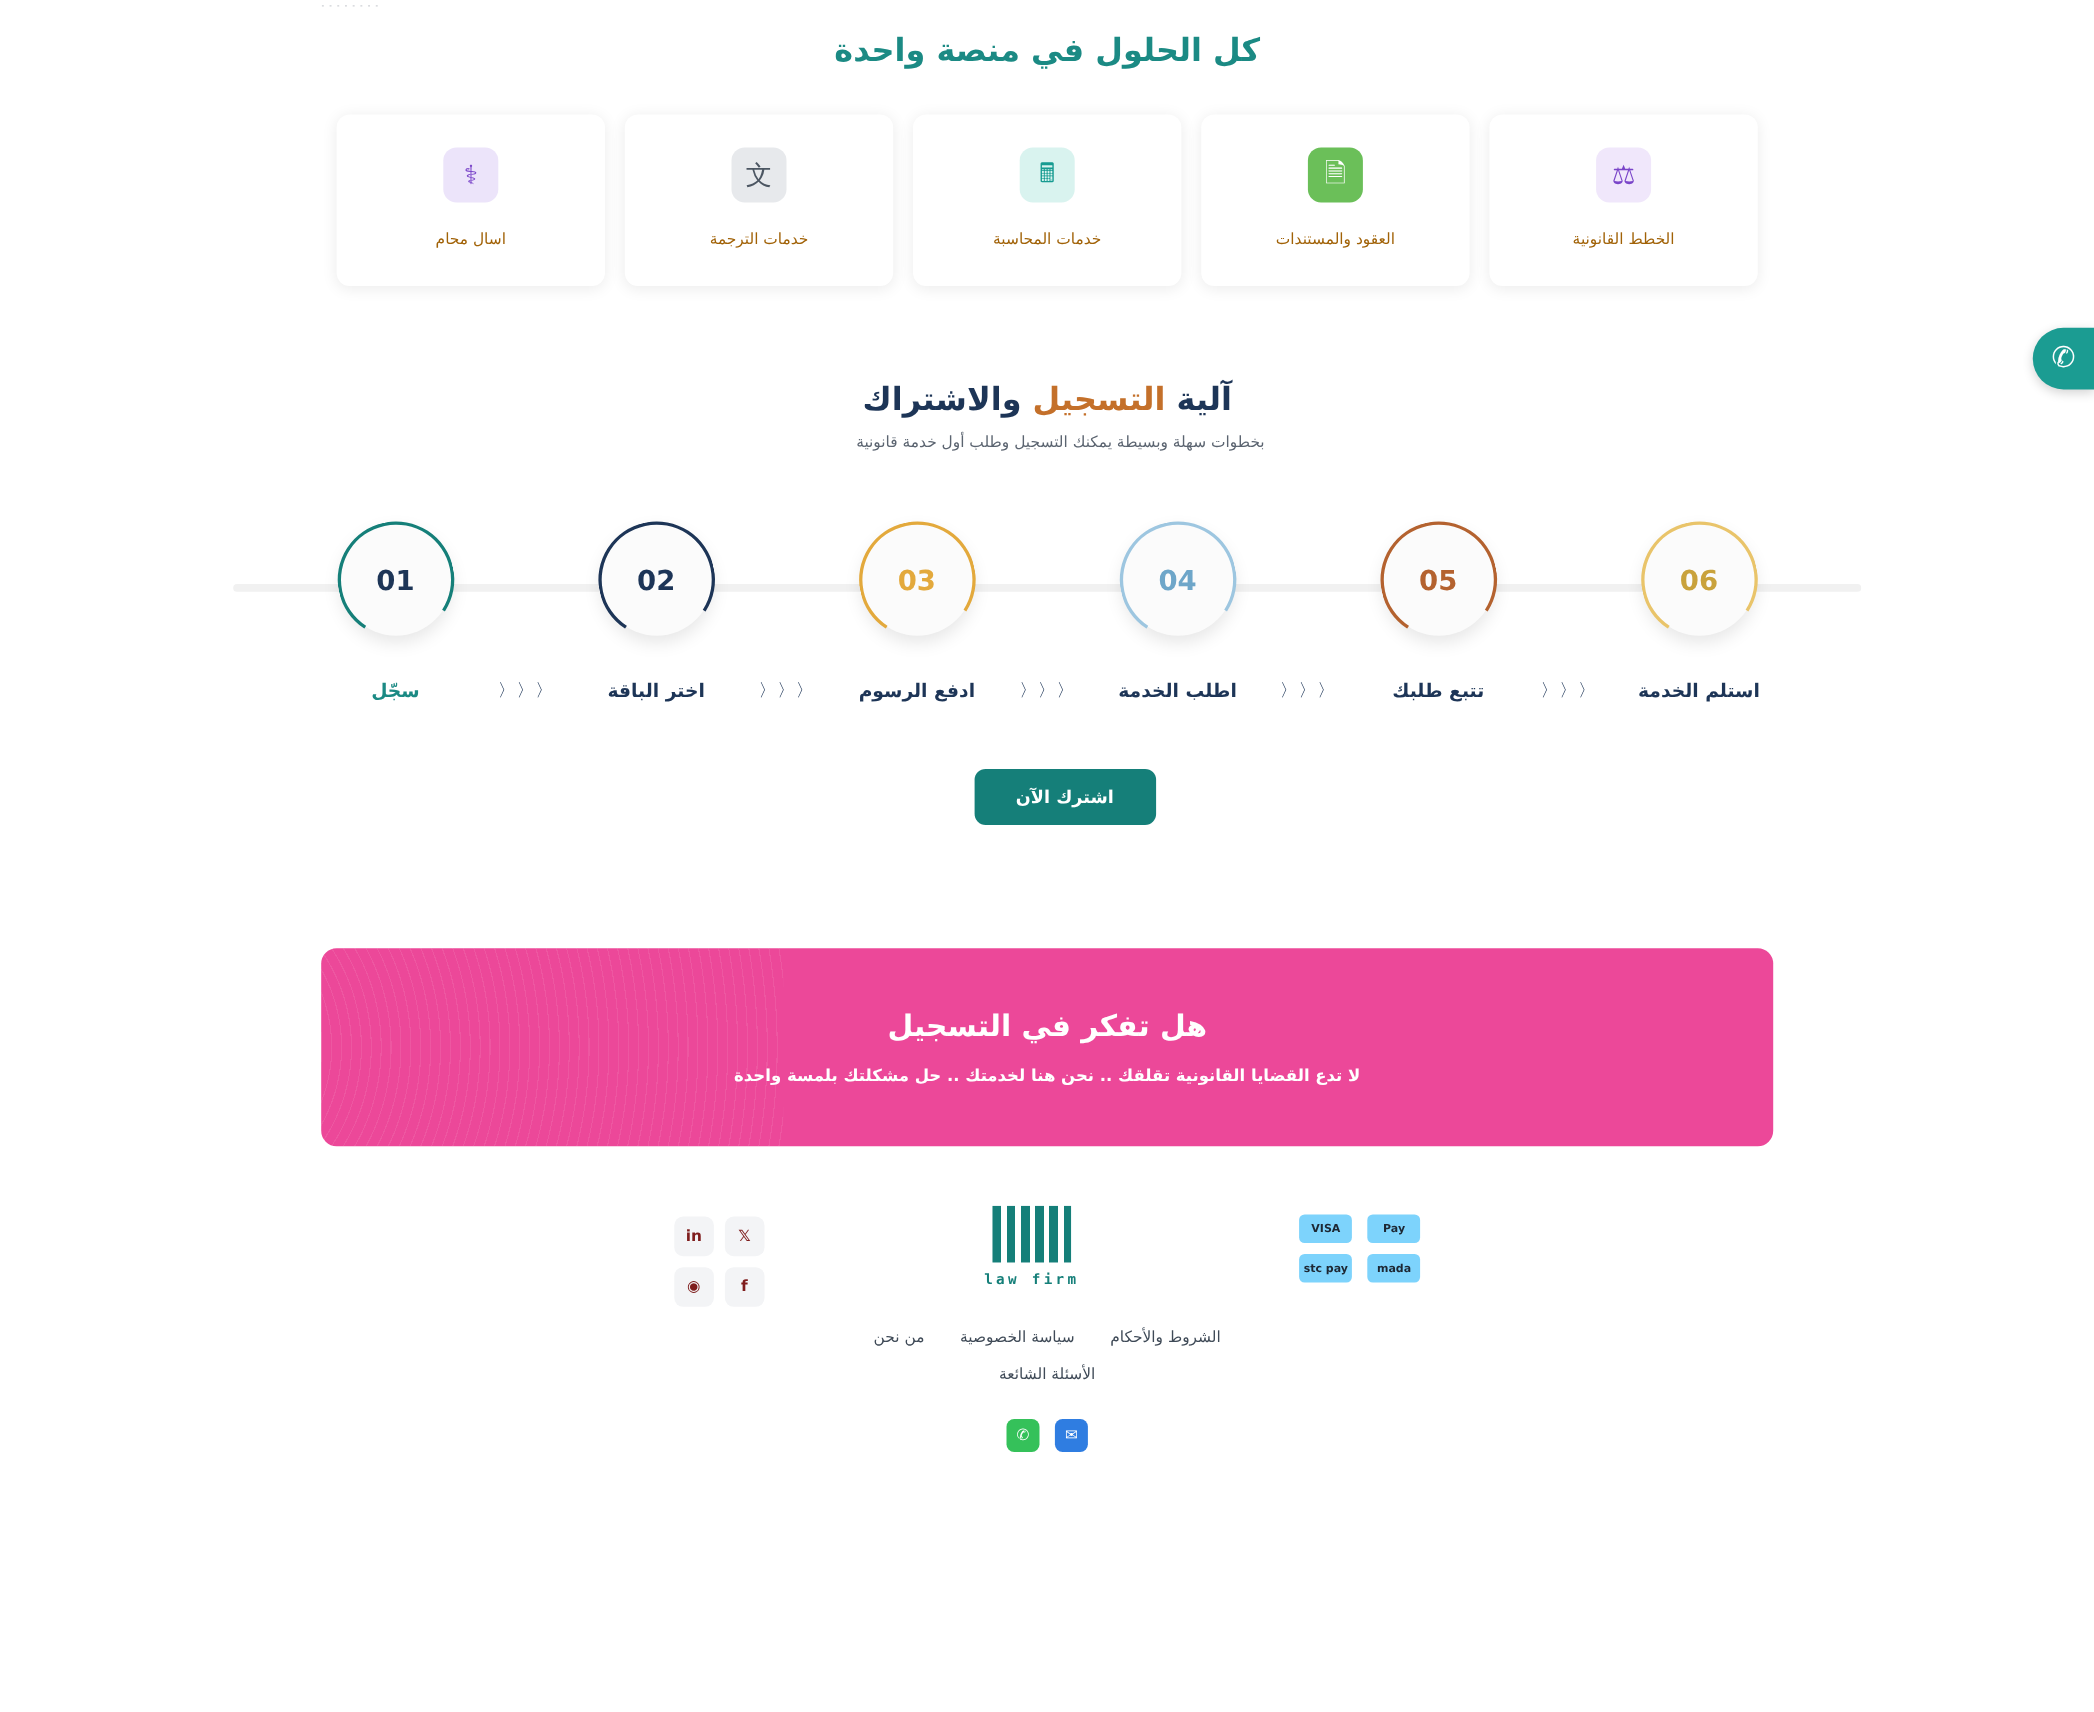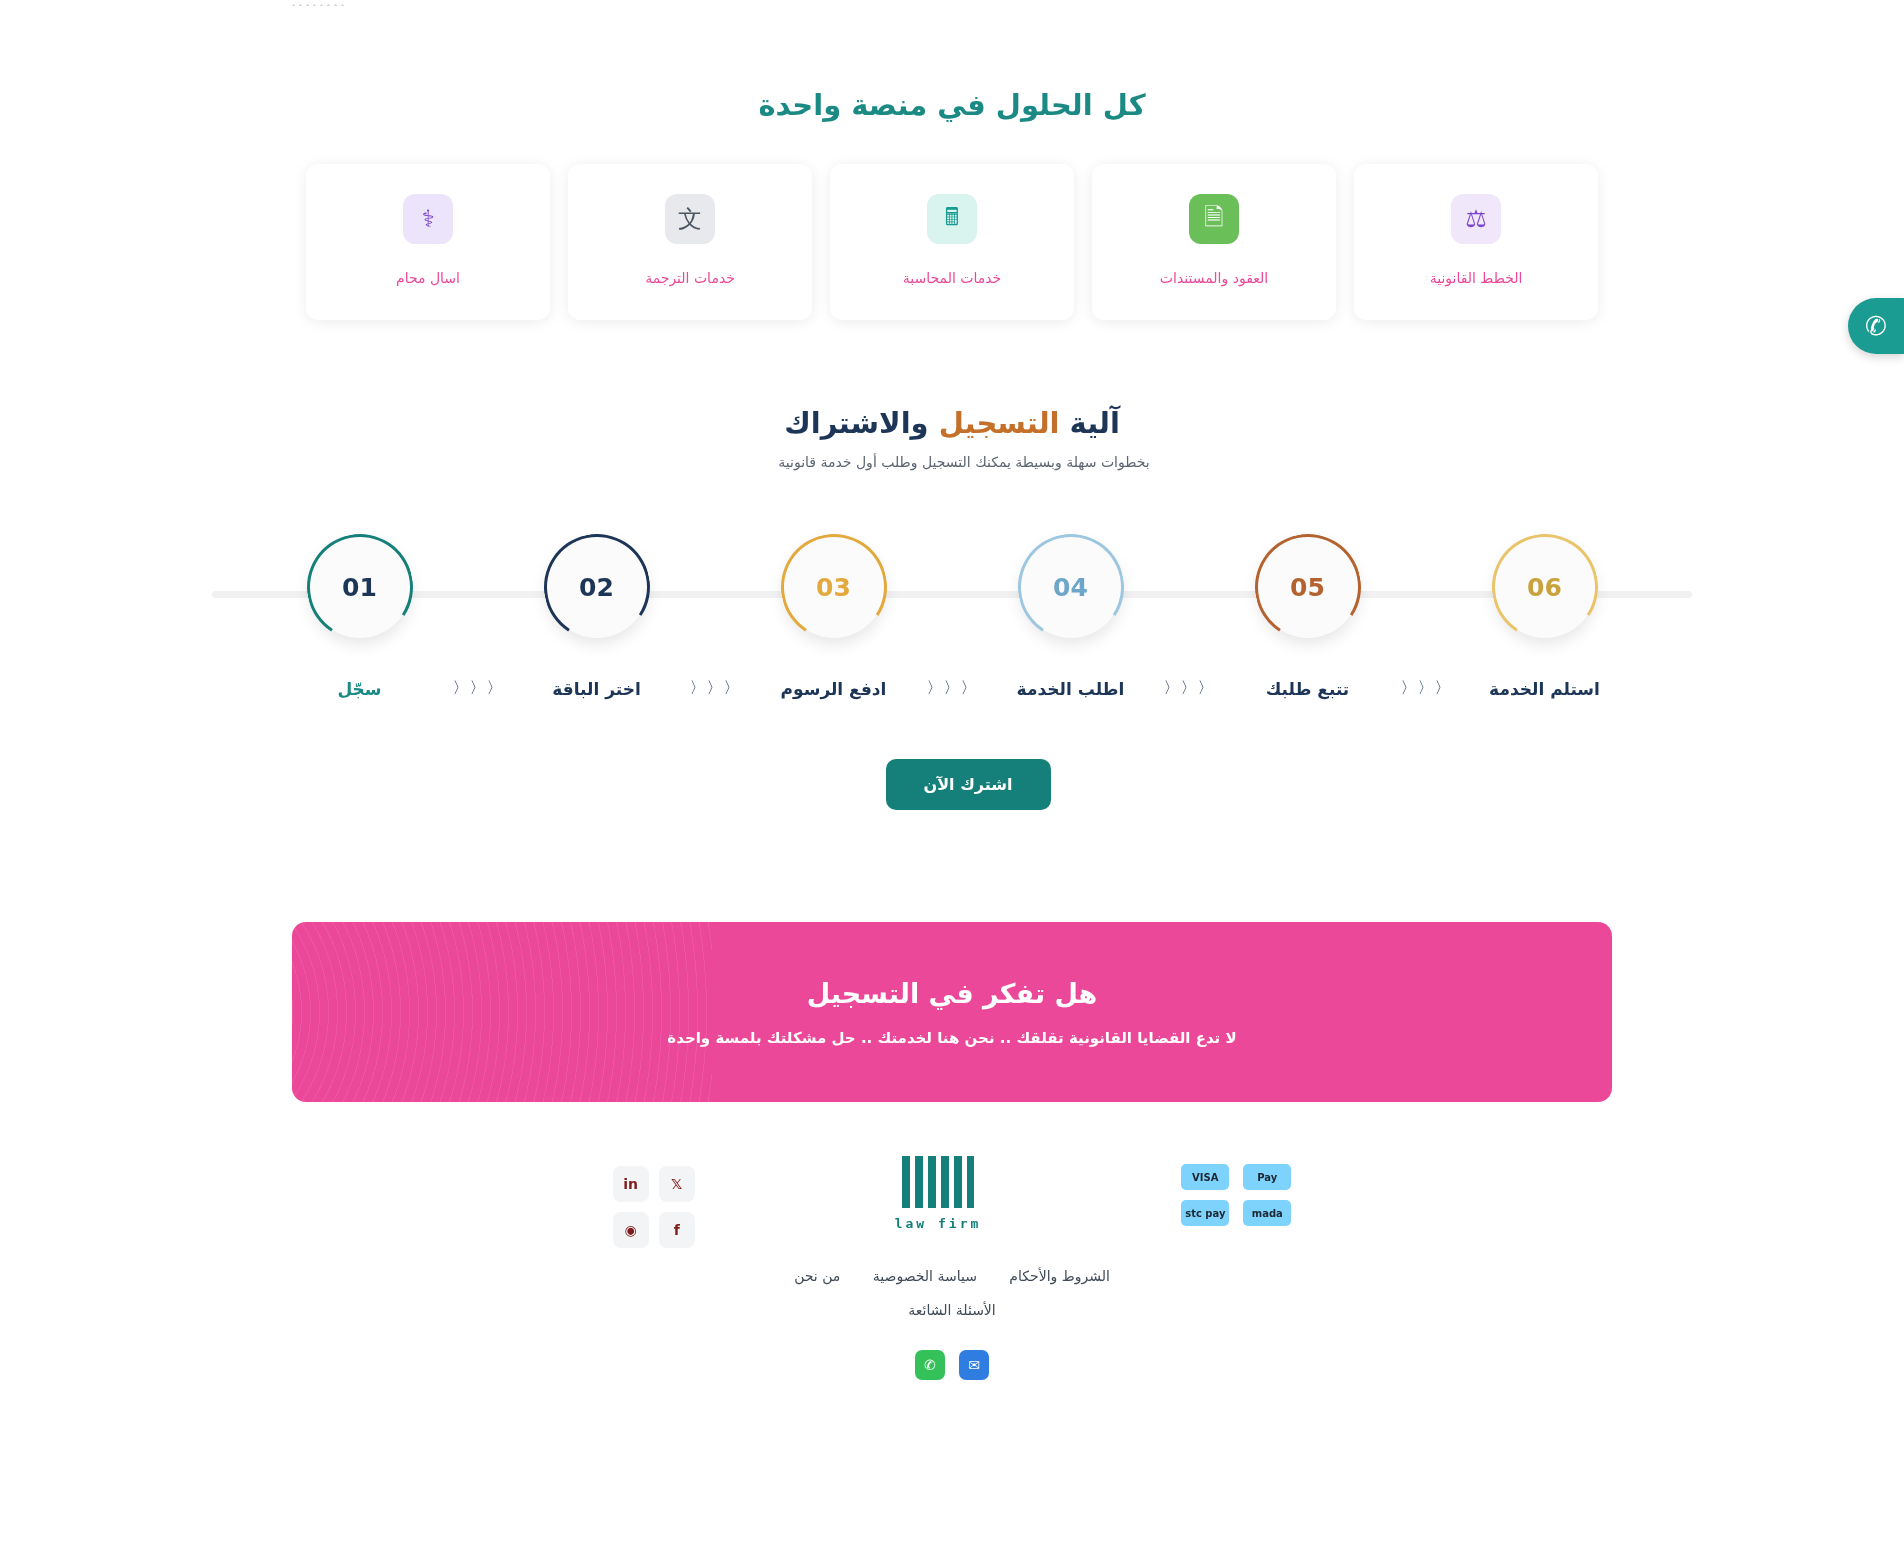--- a/index.html
+++ b/index.html
@@ -11,21 +11,21 @@
     overflow: hidden;
   }
   body { position: relative; }
 
   
   .solutions-title {
     text-align: center;
     color: #1b8a84;
     font-size: 29px;
     font-weight: bold;
-    padding-top: 88px;
+    padding-top: 28px;
     letter-spacing: 0px;
   }
   .cards-row {
     display: flex;
     justify-content: center;
     gap: 18px;
     margin-top: 42px;
   }
   .card {
     width: 244px;
@@ -42,21 +42,21 @@
   .card-icon {
     width: 50px; height: 50px;
     border-radius: 12px;
     display: flex; align-items: center; justify-content: center;
     font-size: 24px;
     color: #fff;
   }
   .card-label {
     margin-top: 26px;
     font-size: 14px;
-    color: #ec4899;
+    color: #a16207;
   }
   .ic-purple { background: #ece4fa; color: #7a45c9; }
   .ic-gray   { background: #e7e9ec; color: #4c5662; }
   .ic-teal   { background: #d9f3ef; color: #169b91; }
   .ic-green  { background: #6bbf59; color: #ffffff; }
   .ic-violet { background: #f0e7fb; color: #7a45c9; }
 
   
   .steps-wrap { margin-top: 86px; }
   .steps-title {

